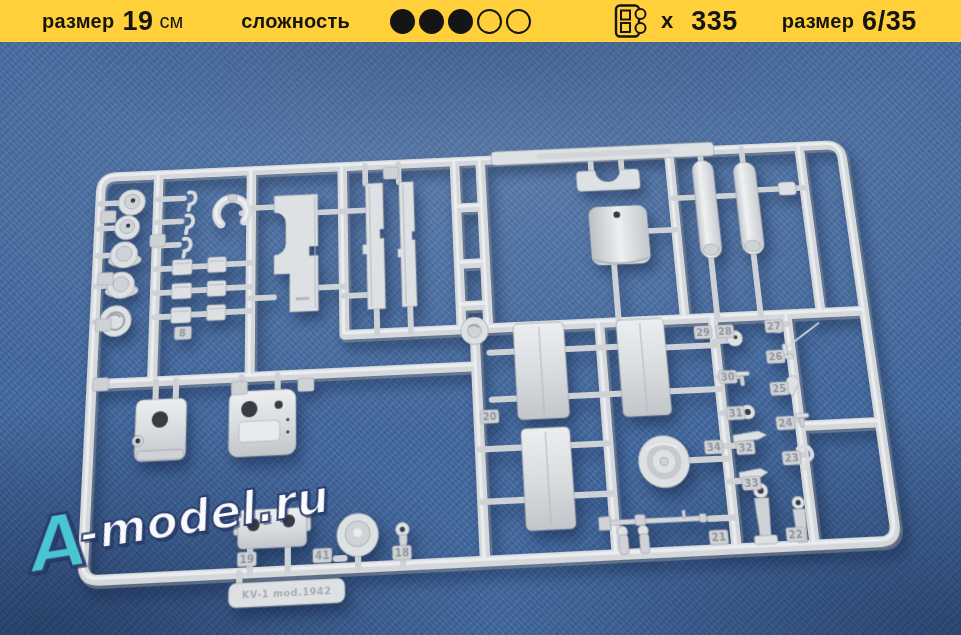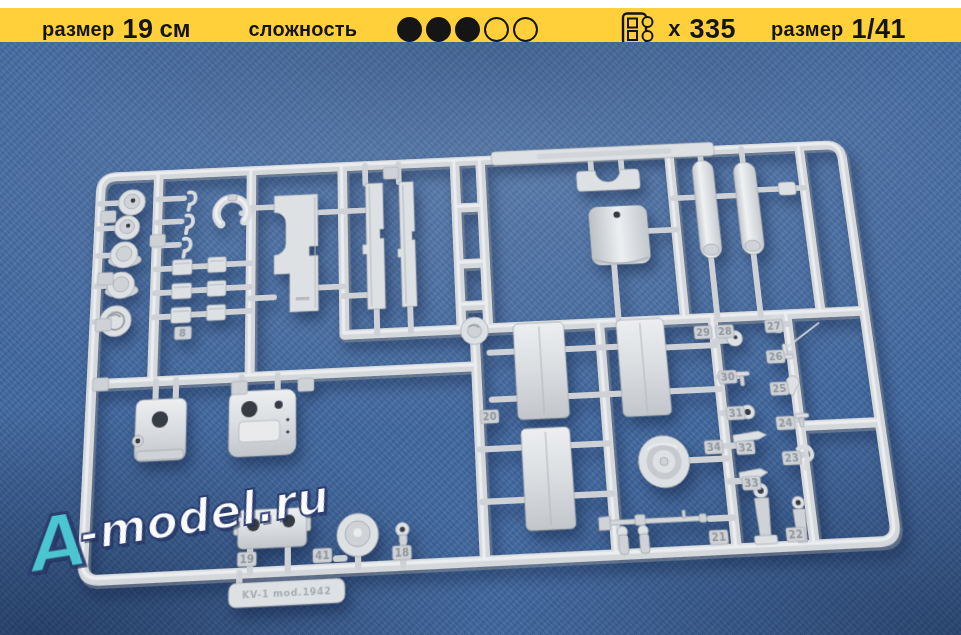--- a/index.html
+++ b/index.html
@@ -1,26 +1,26 @@
 <!DOCTYPE html>
 <html style="--header-bg: #FFD039; --header-text: #15150f; --photo-bg: #41689e; --plastic: #d8dbde; --wm-accent: #4cc9d3; --wm-outline: #2b3c6e;"><head>
 <meta charset="utf-8">
 <style>
   html,body{margin:0;padding:0;background:#888;}
   #stage{position:relative;width:961px;height:635px;overflow:hidden;
          font-family:"Liberation Sans",sans-serif;background:#fff;}
 
   
-  .header{position:absolute;left:0;top:8px;width:961px;height:42px;
+  .header{position:absolute;left:0;top:0;width:961px;height:42px;
           background:var(--header-bg,#FFD039);display:flex;align-items:center;
           color:var(--header-text,#15150f);}
   .hgroup{display:flex;align-items:center;white-space:nowrap;}
   .hlabel{font-size:20px;font-weight:700;letter-spacing:.2px;}
   .hvalue{font-size:27px;font-weight:700;letter-spacing:.5px;margin:0 0 0 8px;}
-  .hunit{font-size:24px;font-weight:700;margin-left:6px;}
+  .hunit{font-size:20px;font-weight:400;margin-left:6px;}
   .g1{margin-left:42px;} .g2{margin-left:58px;gap:28px;} .g3{margin-left:78px;} .g4{margin-left:34px;}
   .dots{display:flex;align-items:center;margin-left:12px;}
   .dot{width:25px;height:25px;border-radius:50%;box-sizing:border-box;
        border:2.6px solid #151515;margin-right:4px;background:transparent;}
   .dot.filled{background:#151515;}
   .sprue-ico{display:block;margin-right:10px;}
   .xprefix{font-size:22px;font-weight:700;margin-right:8px;}
 
   
   .photo{position:absolute;left:0;top:42px;width:961px;height:593px;
@@ -85,25 +85,25 @@
     </div>
     <div class="hgroup g3">
       <svg class="sprue-ico" width="38" height="36" viewBox="0 0 38 36">
         <rect x="3" y="2.5" width="23" height="31" rx="4" fill="none" stroke="#151515" stroke-width="2.4"></rect>
         <rect x="8" y="7.5" width="9" height="9" fill="none" stroke="#151515" stroke-width="2"></rect>
         <rect x="8" y="20" width="9" height="9" fill="none" stroke="#151515" stroke-width="2"></rect>
         <circle cx="27.5" cy="11" r="5" fill="#FFD039" stroke="#151515" stroke-width="2"></circle>
         <circle cx="27.5" cy="25" r="5" fill="#FFD039" stroke="#151515" stroke-width="2"></circle>
       </svg>
       <span class="xprefix">x</span>
-      <span class="hvalue" style="margin:1px">335</span>
+      <span class="hvalue" style="margin:10px">335</span>
     </div>
     <div class="hgroup g4">
       <span class="hlabel">размер</span>
-      <span class="hvalue">1/41</span>
+      <span class="hvalue">6/35</span>
     </div>
   </div>
 
   <div class="photo">
 
     <div class="sprue-wrap">
       <svg width="800" height="450" viewBox="0 0 800 450">
         <defs>
           <path id="net" d="M27,11 H773 Q789,11 789,27 V399 Q789,415 773,415 H27 Q11,415 11,399 V27 Q11,11 27,11 Z
             M71,11 V228 M168,11 V228 M263,11 V190 M381,11 V190 M408,11 V190 M394,192 V415

